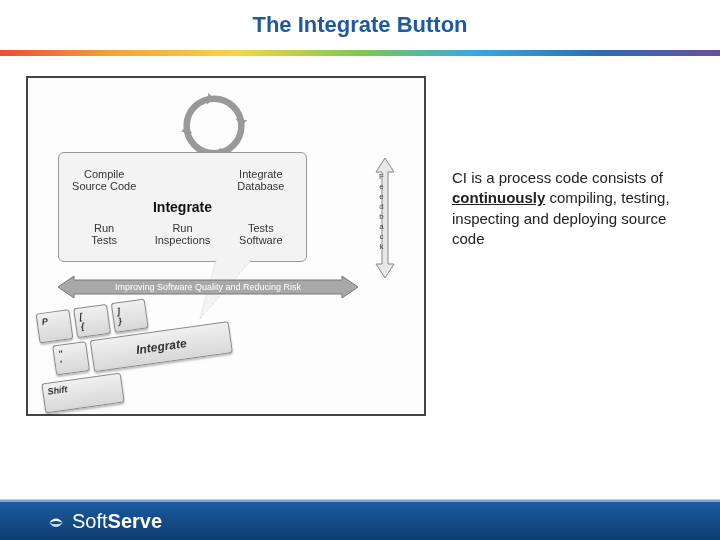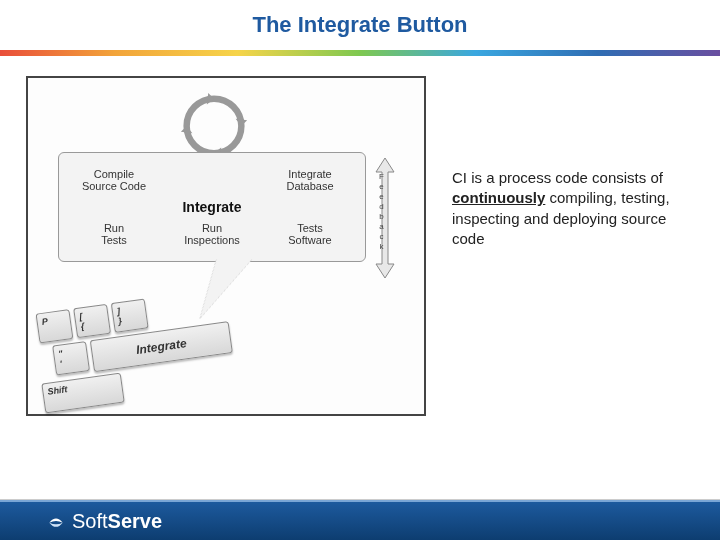--- a/index.html
+++ b/index.html
@@ -34,21 +34,21 @@
     margin-right: 26px;
   }
   .cycle-ring {
     position: absolute;
     top: 12px; left: 150px;
     width: 72px; height: 72px;
   }
   .callout {
     position: absolute;
     top: 74px; left: 30px;
-    width: 308px; height: 110px;
+    width: 249px; height: 110px;
     background: #f3f3f3;
     border: 1px solid #999;
     border-radius: 6px;
     display: grid;
     grid-template-columns: 1fr 1fr 1fr;
     grid-template-rows: 1fr auto 1fr;
     align-items: center;
     justify-items: center;
     padding: 8px 6px;
     font-family: Arial, sans-serif;
@@ -206,20 +206,28 @@
       <div class="tail"></div>
     </div>
 
     <div class="feedback-arrow">
       <svg viewBox="0 0 22 120">
         <polygon points="11,0 2,14 8,14 8,106 2,106 11,120 20,106 14,106 14,14 20,14" fill="#e8e8e8" stroke="#888"></polygon>
       </svg>
     </div>
     <div class="feedback-label">Feedback</div>
 
+    <div class="quality-arrow">
+      <svg viewBox="0 0 300 26" style="width:300px;height:26px;">
+        <polygon points="0,13 16,2 16,6 284,6 284,2 300,13 284,24 284,20 16,20 16,24" fill="#a8a8a8" stroke="#777"></polygon>
+      </svg>
+      <div class="shaft" style="background:none;border:none;">
+        <span style="color:#fff;font-size:9px;position:relative;top:0;">Improving Software Quality and Reducing Risk</span>
+      </div>
+    </div>
 
     <div class="keyboard">
       <div class="key" style="top:0;left:6px;width:34px;height:30px;">P</div>
       <div class="key" style="top:0;left:44px;width:34px;height:30px;white-space:pre-line;">[
 {</div>
       <div class="key" style="top:0;left:82px;width:34px;height:30px;white-space:pre-line;">]
 }</div>
       <div class="key" style="top:34px;left:18px;width:34px;height:30px;white-space:pre-line;">"
 '</div>
       <div class="key" style="top:34px;left:56px;width:140px;height:32px;font-size:12px;align-items:center;justify-content:center;">Integrate</div>

